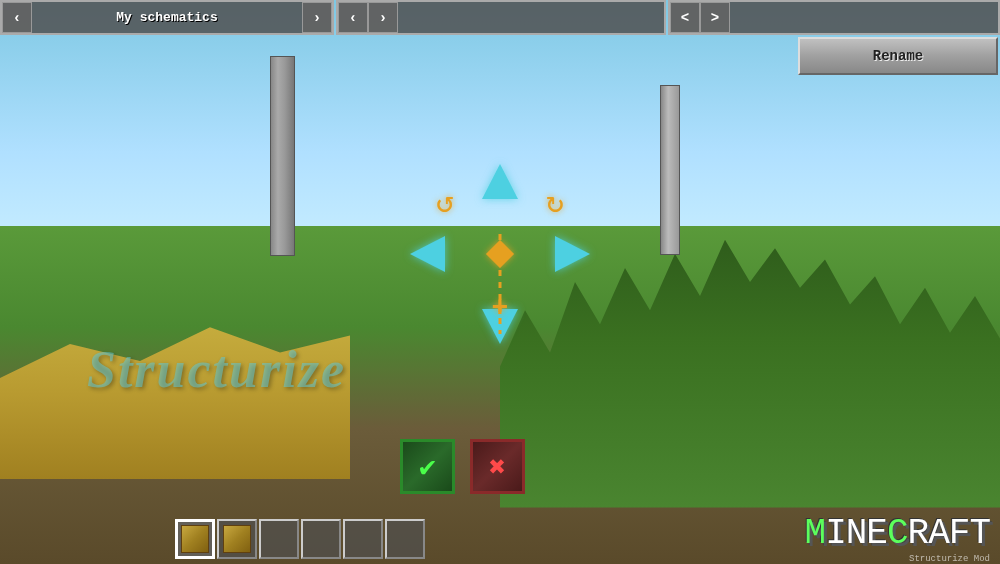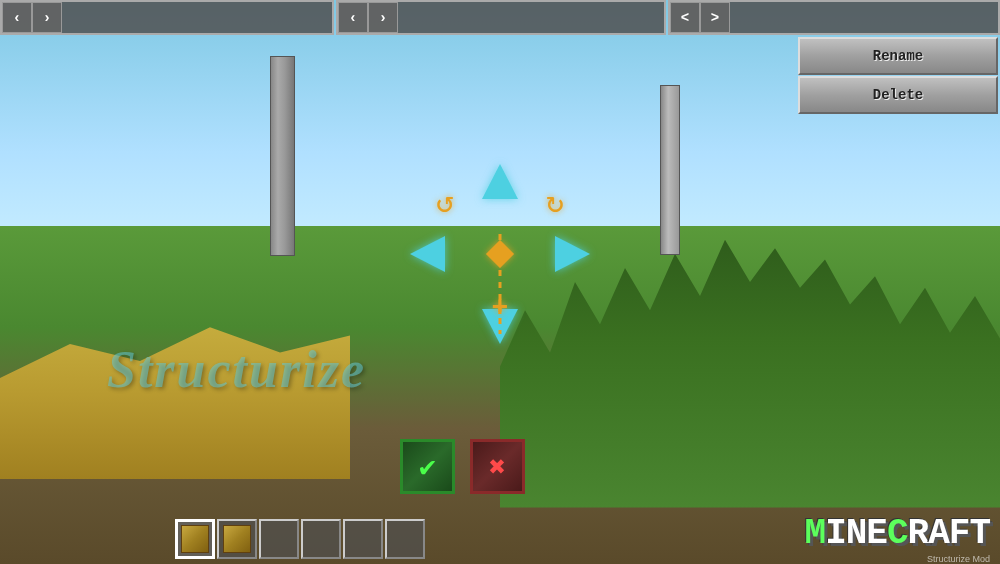--- a/index.html
+++ b/index.html
@@ -151,28 +151,28 @@
       border-top-color: #ddd;
       border-left-color: #ddd;
       color: #222;
       font-size: 14px;
       font-weight: bold;
       font-family: 'Courier New', monospace;
       cursor: pointer;
       display: flex;
       align-items: center;
       justify-content: center;
-      margin-bottom: 1px;
+      margin-bottom: 19px;
       text-shadow: 1px 1px 0 #eee;
     }
 
     
     #structurize-text {
       position: absolute;
-      left: 107px;
+      left: 87px;
       top: 340px;
       font-size: 52px;
       font-weight: bold;
       color: rgba(100, 200, 210, 0.55);
       font-family: serif;
       font-style: italic;
       z-index: 50;
       text-shadow: 2px 2px 4px rgba(0,0,0,0.3);
       letter-spacing: 2px;
     }
@@ -387,21 +387,21 @@
     
     #minecraft-logo {
       position: absolute;
       bottom: 10px;
       right: 10px;
       z-index: 100;
     }
 
     .minecraft-logo-text {
       font-size: 36px;
-      font-weight: 700;
+      font-weight: 400;
       font-family: 'Courier New', monospace;
       letter-spacing: -1px;
       color: #fff;
       text-shadow:
         3px 3px 0 #555,
         -1px -1px 0 #333,
         2px 2px 0 #444;
     }
 
     .minecraft-logo-text .m-letter { color: #5cff5c; }
@@ -415,56 +415,56 @@
     .minecraft-logo-text .t-letter { color: #fff; }
 
     
     #watermark {
       position: absolute;
       bottom: 0;
       right: 10px;
       font-size: 9px;
       color: rgba(255,255,255,0.6);
       z-index: 101;
-      font-family: Liberation Sans, sans-serif;
+      font-family: Liberation Mono, monospace;
     }
   </style>
 </head>
 <body>
 
 <div id="game-background">
   <div class="sky"></div>
   <div class="ground"></div>
   <div class="desert-area"></div>
   <div class="forest-area"></div>
   <div class="stone-pillar"></div>
   <div class="stone-pillar2"></div>
 </div>
 
 <div id="top-bar">
 
   <div class="nav-section left-section">
     <div class="nav-arrow">‹</div>
+    <span class="nav-label">My schematics</span>
     <div class="nav-arrow">›</div>
   </div>
 
   <div class="nav-section middle-section">
     <div class="nav-arrow">‹</div>
     <div class="nav-arrow">›</div>
   </div>
 
   <div class="nav-section right-section">
     <div class="nav-arrow">&lt;</div>
     <div class="nav-arrow">&gt;</div>
   </div>
 </div>
 
 <div id="right-panel">
   <div class="panel-button">Rename</div>
-  <div class="panel-button">Delete</div>
 </div>
 
 <div id="structurize-text">Structurize</div>
 
 <div id="arrows-overlay">
 
   <div class="arrow-up"></div>
   <div class="arrow-down"></div>
   <div class="arrow-left"></div>
   <div class="arrow-right"></div>

